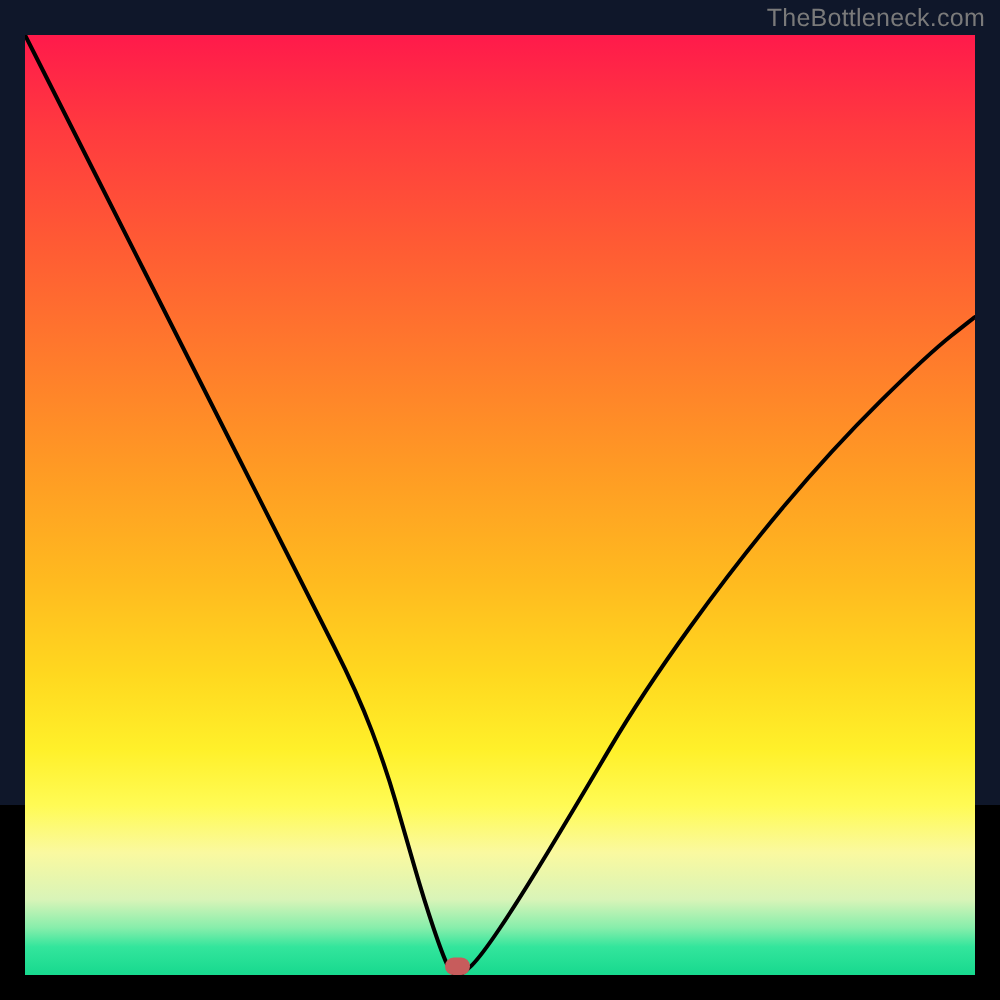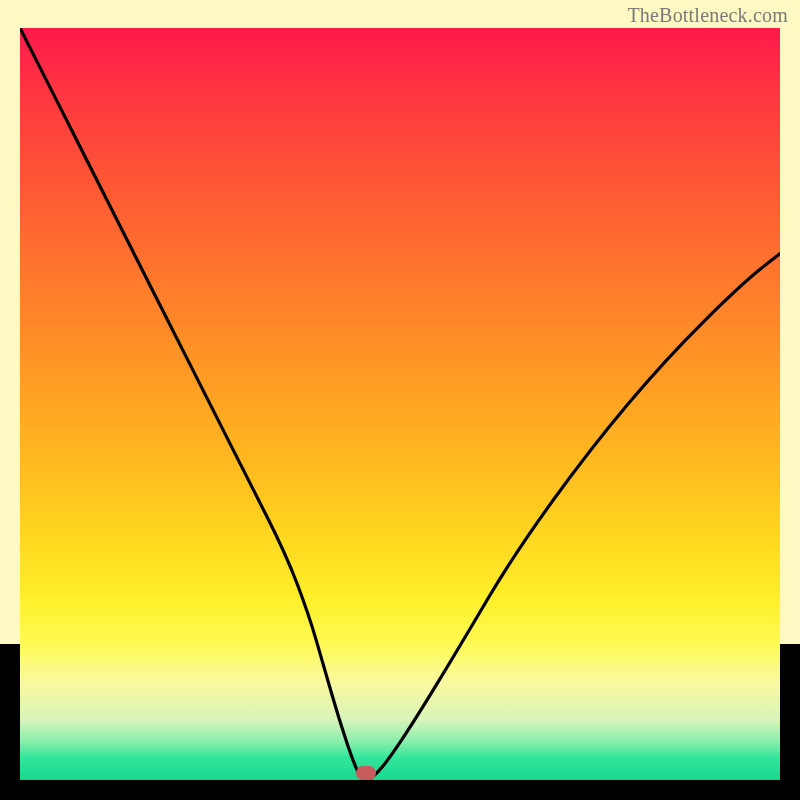--- a/index.html
+++ b/index.html
@@ -8,22 +8,21 @@
     width: 800px;
     height: 800px;
     background: #000;
     font-family: Arial, Helvetica, sans-serif;
     overflow: hidden;
   }
   .frame {
     position: relative;
     width: 800px;
     height: 644px;
-    background: #fef9c3;
-    font-family: Liberation Serif, serif;
+    background: #0f172a;
   }
   .watermark {
     position: absolute;
     top: 4px;
     right: 12px;
     color: #7a7a7a;
     font-size: 20px;
     font-weight: 500;
     letter-spacing: 0.2px;
     z-index: 3;

